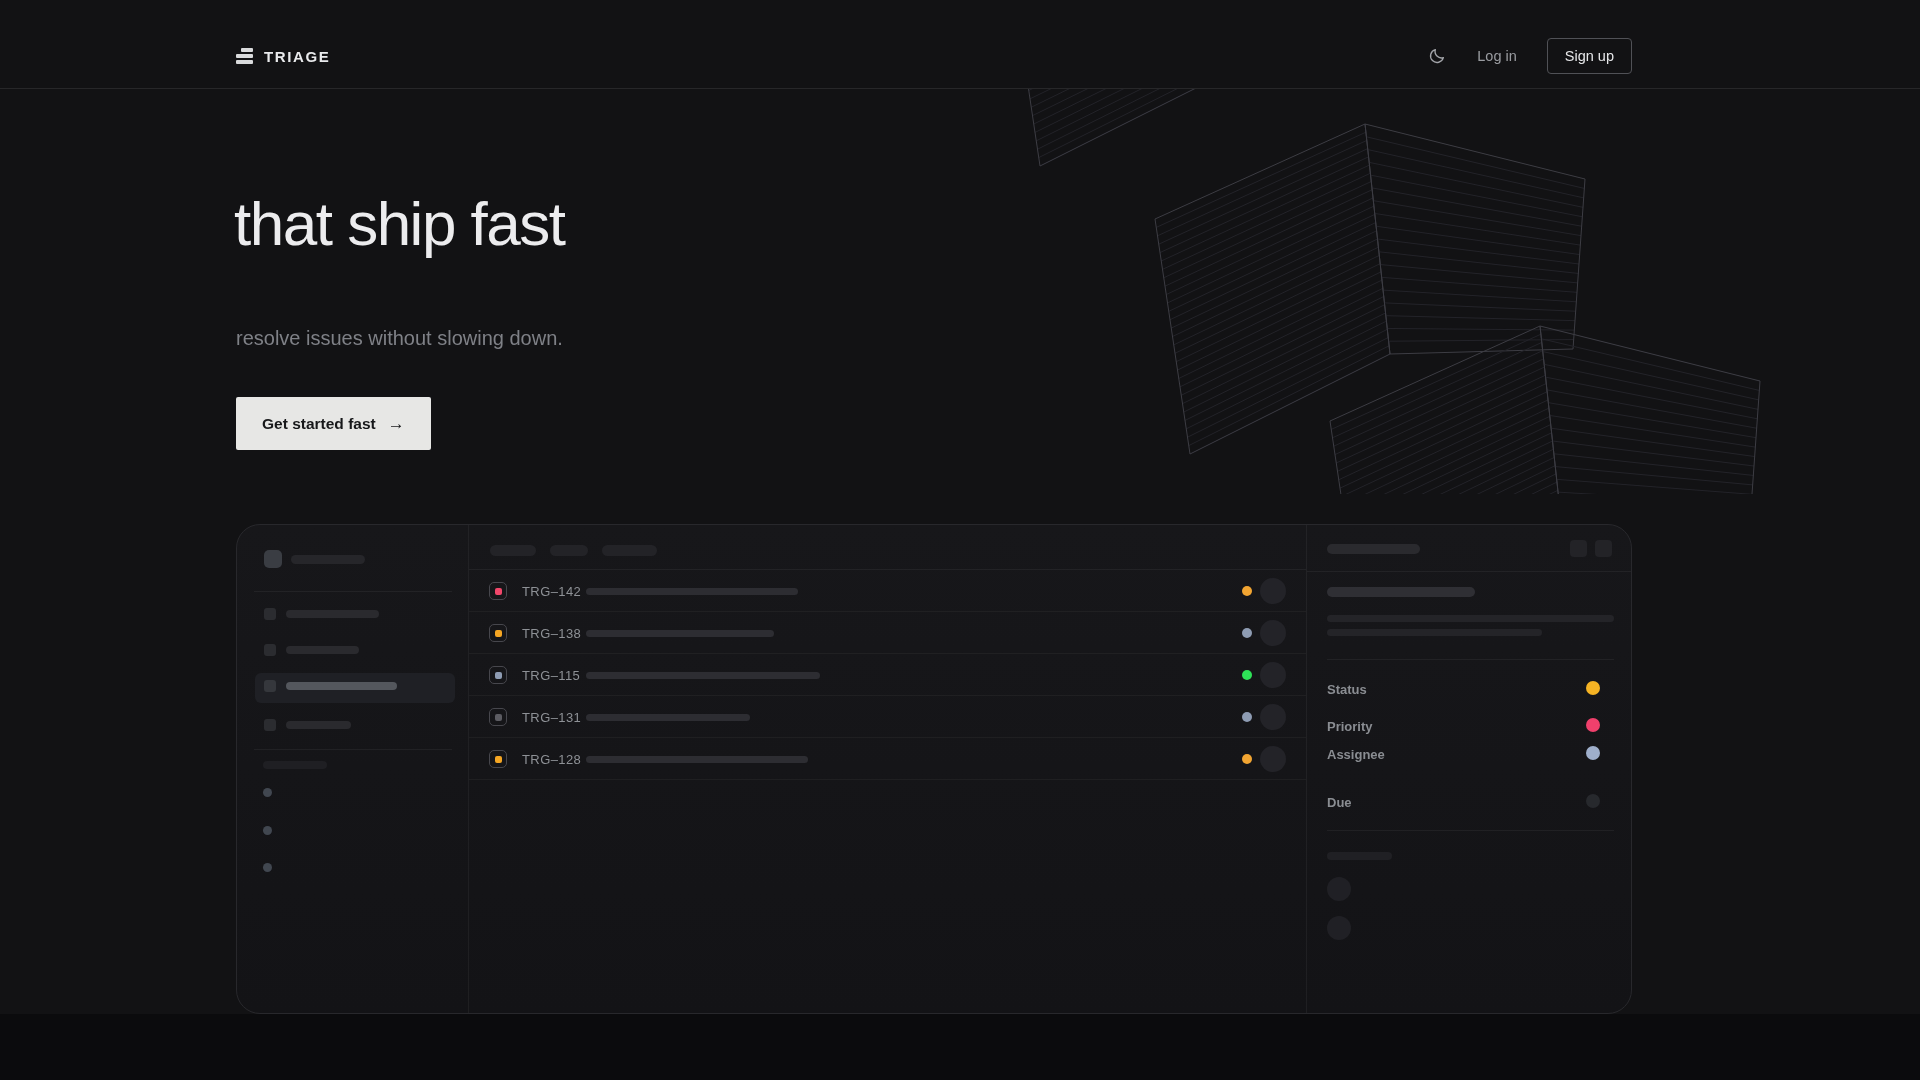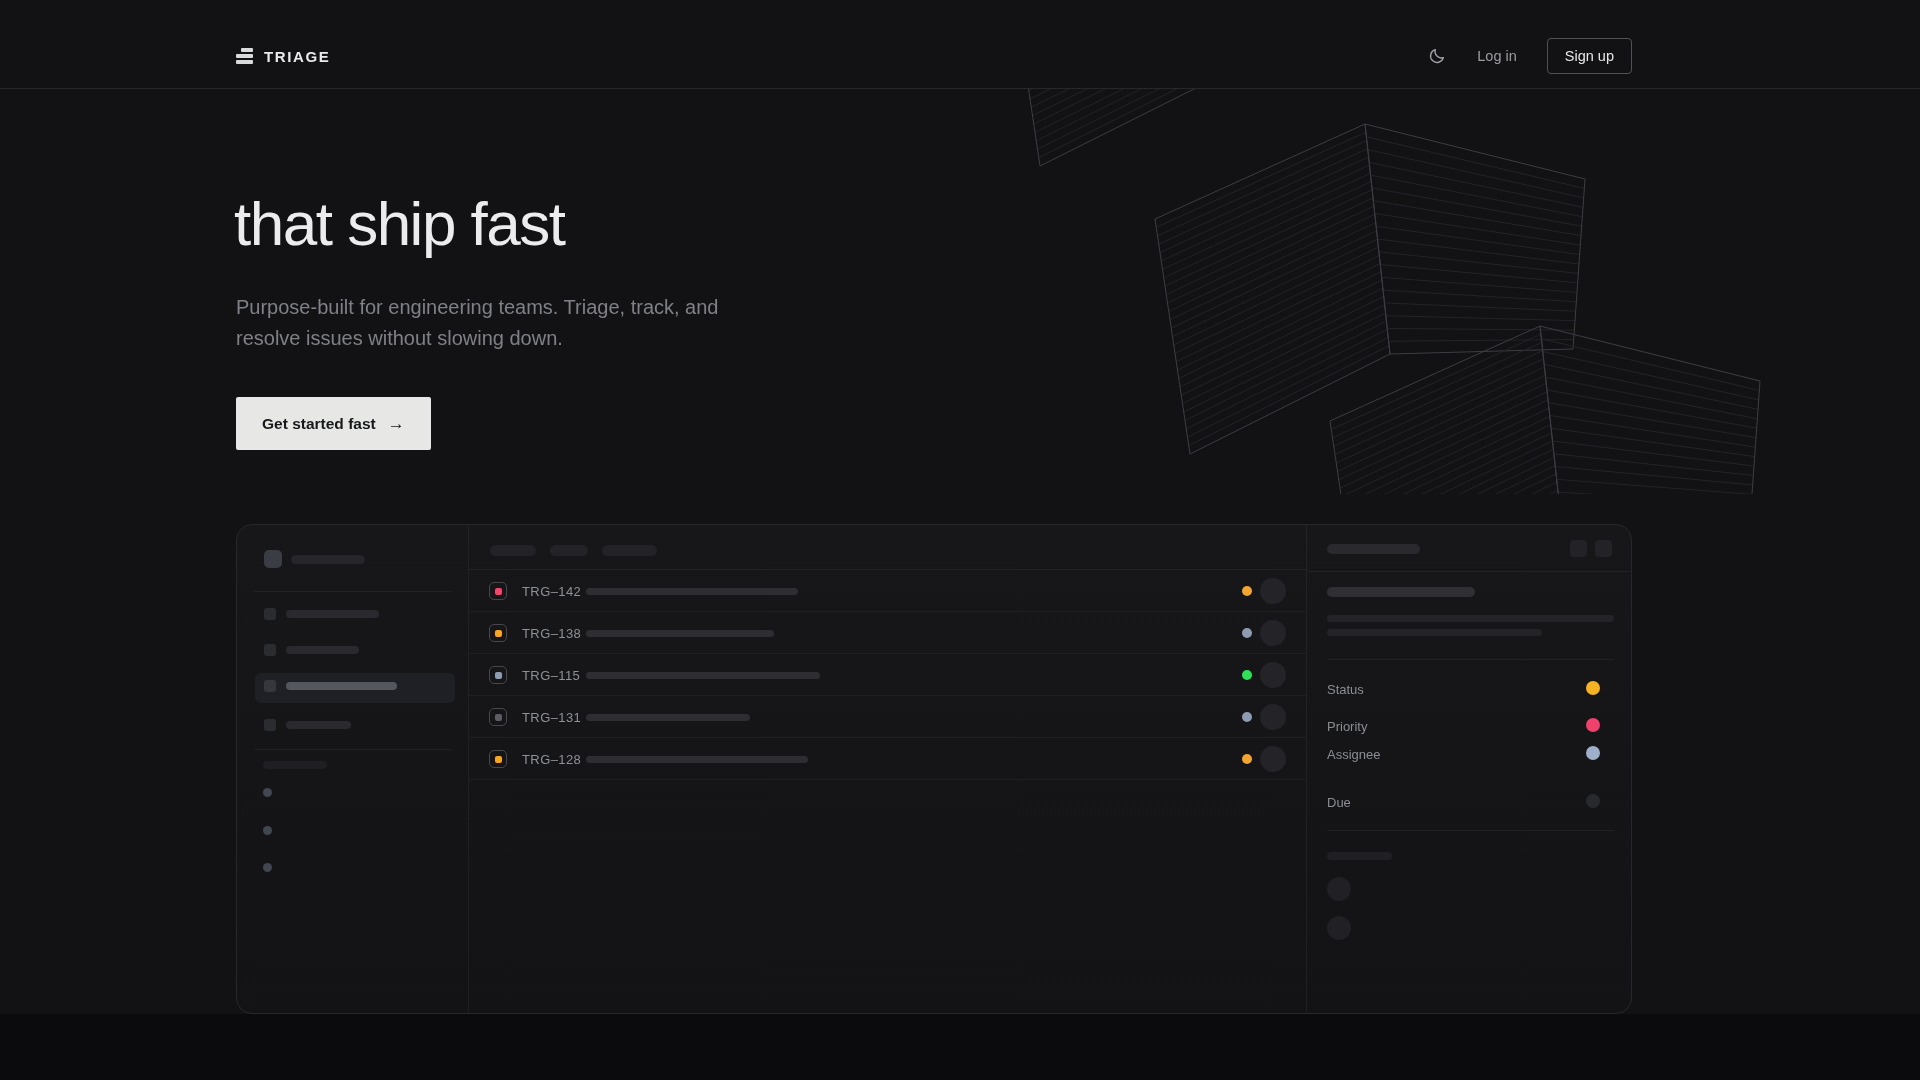--- a/index.html
+++ b/index.html
@@ -50,21 +50,21 @@
   }
   .cta-arrow { font-size: 17px; font-weight: bold; }
 
   
   .deco { position: absolute; left: 980px; top: 66px; z-index: 1; }
 
   
   .card {
     position: absolute; left: 236px; top: 524px; width: 1396px; height: 490px;
     background: linear-gradient(#17171a, #131316);
-    border: 1px solid #28282c; border-radius: 16px; z-index: 4; overflow: hidden;
+    border: 1px solid #28282c; border-radius: 24px; z-index: 4; overflow: hidden;
   }
   .skel { border-radius: 99px; }
 
   
   .sb { position: absolute; left: 0; top: 0; width: 232px; height: 100%; border-right: 1px solid rgba(255,255,255,0.05); }
   .sb-avatar { position: absolute; left: 27px; top: 25px; width: 18px; height: 18px; border-radius: 5px; background: #3a3d43; }
   .sb-topbar { position: absolute; left: 54px; top: 30px; width: 74px; height: 9px; background: #26262a; }
   .sb-div { position: absolute; left: 17px; width: 198px; height: 1px; background: rgba(255,255,255,0.055); }
   .nav-ico { position: absolute; left: 27px; width: 12px; height: 12px; border-radius: 3px; background: #2b2c30; }
   .nav-bar { position: absolute; left: 49px; height: 8px; background: #2a2a2e; }
@@ -86,21 +86,21 @@
     display: flex; align-items: center; justify-content: center;
   }
   .type-dot { width: 7px; height: 7px; border-radius: 2px; }
   .issue-id { position: absolute; left: 53px; top: 14px; font-size: 13px; color: #8e9196; letter-spacing: 0.4px; }
   .title-skel { position: absolute; left: 117px; top: 18px; height: 7px; border-radius: 99px; background: #2d2d32; }
   .hatched .title-skel { background: #35353a; }
   .status-dot { position: absolute; left: 773px; top: 16px; width: 10px; height: 10px; border-radius: 50%; }
   .row-avatar { position: absolute; left: 791px; top: 8px; width: 26px; height: 26px; border-radius: 50%; background: #232328; }
 
   
-  .panel { position: absolute; left: 1069px; top: 0; width: 327px; height: 100%; border-left: 1px solid rgba(255,255,255,0.055); }
+  .panel { position: absolute; left: 1069px; top: 0; width: 327px; height: 100%; border-left: 1px solid rgba(255,255,255,0.055); font-weight: bold; }
   .panel-head { position: relative; height: 47px; border-bottom: 1px solid rgba(255,255,255,0.055); }
   .panel-head-bar { position: absolute; left: 20px; top: 19px; width: 93px; height: 10px; background: #2a2a2e; }
   .panel-sq { position: absolute; top: 15px; width: 17px; height: 17px; border-radius: 4px; background: #232327; }
   .panel-title { position: absolute; left: 20px; top: 62px; width: 148px; height: 10px; background: #2f2f34; }
   .panel-line { position: absolute; left: 20px; height: 7px; background: #242428; }
   .panel-div { position: absolute; left: 20px; width: 287px; height: 1px; background: rgba(255,255,255,0.055); }
   .field { position: absolute; left: 20px; width: 287px; height: 16px; }
   .field-label { font-size: 13px; color: #8a8d92; }
   .field-dot { position: absolute; right: 14px; top: 1px; width: 14px; height: 14px; border-radius: 50%; }
   .panel-section { position: absolute; left: 20px; top: 327px; width: 65px; height: 8px; background: #202024; }
@@ -283,21 +283,21 @@
         <svg width="18" height="18" viewBox="0 0 24 24">
           <path d="M20.5 14.2A8.6 8.6 0 0 1 9.8 3.5 8.7 8.7 0 1 0 20.5 14.2z" fill="none" stroke="#a2a4a9" stroke-width="1.8" stroke-linejoin="round"></path>
         </svg>
       </span>
       <span class="login-link">Log in</span>
       <button class="signup-btn">Sign up</button>
     </div>
   </div>
 
   <h1 class="hero-title"><br><span>that ship fast</span></h1>
-  <p class="hero-sub"><span>Purpose-built for engineering teams. Triage, track, and</span><br><span>resolve issues without slowing down.</span></p>
+  <p class="hero-sub"><br><span>resolve issues without slowing down.</span></p>
   <button class="cta-btn">
     <span>Get started fast</span>
     <span class="cta-arrow">→</span>
   </button>
 
   <div class="card">
 
     <div class="sb">
       <span class="sb-avatar"></span>
       <span class="sb-topbar skel"></span>

